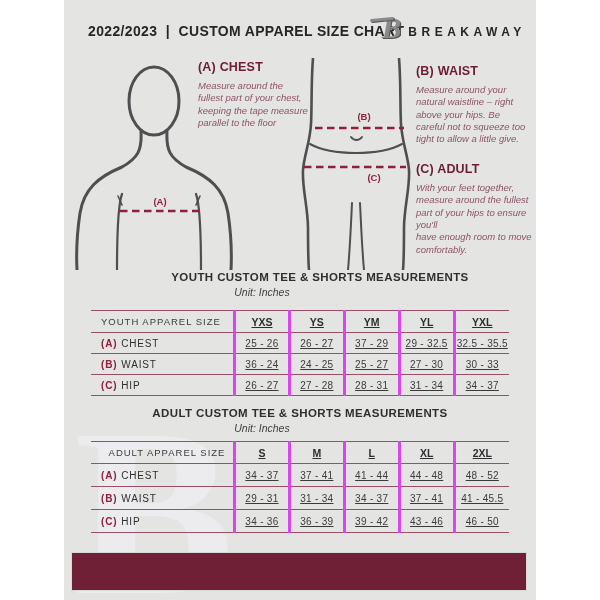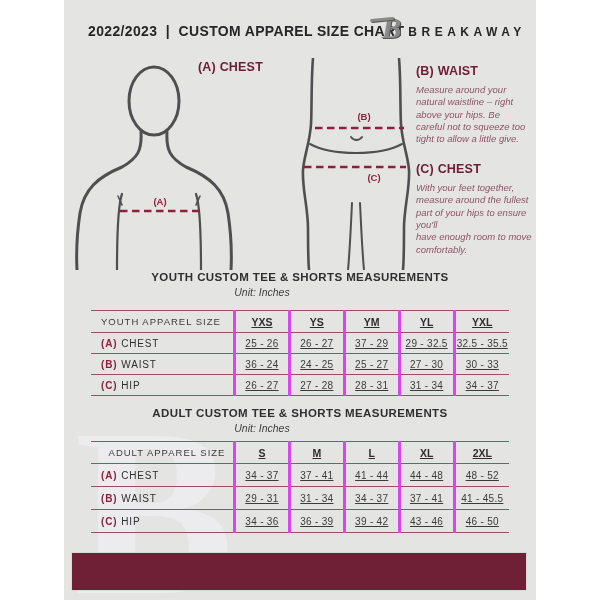--- a/index.html
+++ b/index.html
@@ -25,21 +25,21 @@
   .text-b{left:352px;top:64px;width:114px;}
   .text-c{left:352px;top:162px;width:118px;}
   .fig{position:absolute;}
   .fig-torso{left:0;top:55px;}
   .fig-lower{left:236px;top:58px;}
   
   .section-title{position:absolute;left:0;width:472px;text-align:center;font-size:11.5px;font-weight:bold;
     color:#2f2f31;letter-spacing:.4px;}
   .section-unit{position:absolute;left:0;width:396px;text-align:center;font-size:10.5px;font-style:italic;
     color:#3f3f41;}
-  .t-youth-title{top:271px;} .t-youth-unit{top:286px;}
+  .t-youth-title{top:271px;padding-left:20px;} .t-youth-unit{top:286px;}
   .t-adult-title{top:407px;} .t-adult-unit{top:422px;}
   .tablewrap{position:absolute;left:27px;width:418px;}
   .tw-youth{top:310px;} .tw-adult{top:441px;}
   table{width:418px;border-collapse:collapse;table-layout:fixed;background:transparent;}
   th,td{padding:0;text-align:center;vertical-align:middle;}
   th{border-top:1px solid #9a5064;border-bottom:1px solid #9a5064;font-size:10.5px;font-weight:bold;color:#2e2e30;}
   td{border-bottom:1px solid #9a5064;font-size:10px;color:#3b3b3d;letter-spacing:.3px;}
   th + th, td + td{border-left:3px solid #d946ef;text-decoration:underline;}
   th:first-child{width:132px;text-align:left;padding-left:10px;font-weight:normal;font-size:9.5px;
     letter-spacing:1px;color:#3b3b3d;}
@@ -92,27 +92,28 @@
         <path stroke-width="2" d="M 60 145 C 61 166 62 190 64 212"></path>
       </g>
       <line x1="15" y1="70" x2="104" y2="70" stroke="#8e203c" stroke-width="2.4" stroke-dasharray="7.5 4.5"></line>
       <line x1="4" y1="109" x2="106" y2="109" stroke="#8e203c" stroke-width="2.4" stroke-dasharray="7.5 4.5"></line>
       <text x="64" y="62" font-size="9.5" text-anchor="middle">(B)</text>
       <text x="74" y="123" font-size="9.5" text-anchor="middle">(C)</text>
     </svg>
 
     <div class="guide-block text-a">
       <p class="guide-h">(A) CHEST</p>
+      <p class="guide-p">Measure around the fullest part of your chest, keeping the tape measure parallel to the floor</p>
     </div>
     <div class="guide-block text-b">
       <p class="guide-h">(B) WAIST</p>
       <p class="guide-p">Measure around your natural waistline – right above your hips. Be careful not to squeeze too tight to allow a little give.</p>
     </div>
     <div class="guide-block text-c">
-      <p class="guide-h">(C) CHEST</p>
+      <p class="guide-h">(C) ADULT</p>
       <p class="guide-p">With your feet together, measure around the fullest part of your hips to ensure you'll
 have enough room to move comfortably.</p>
     </div>
 
     <div class="section-title t-youth-title">YOUTH CUSTOM TEE &amp; SHORTS MEASUREMENTS</div>
     <div class="section-unit t-youth-unit">Unit: Inches</div>
     <div class="tablewrap tw-youth">
       <table>
           <thead>
             <tr>

